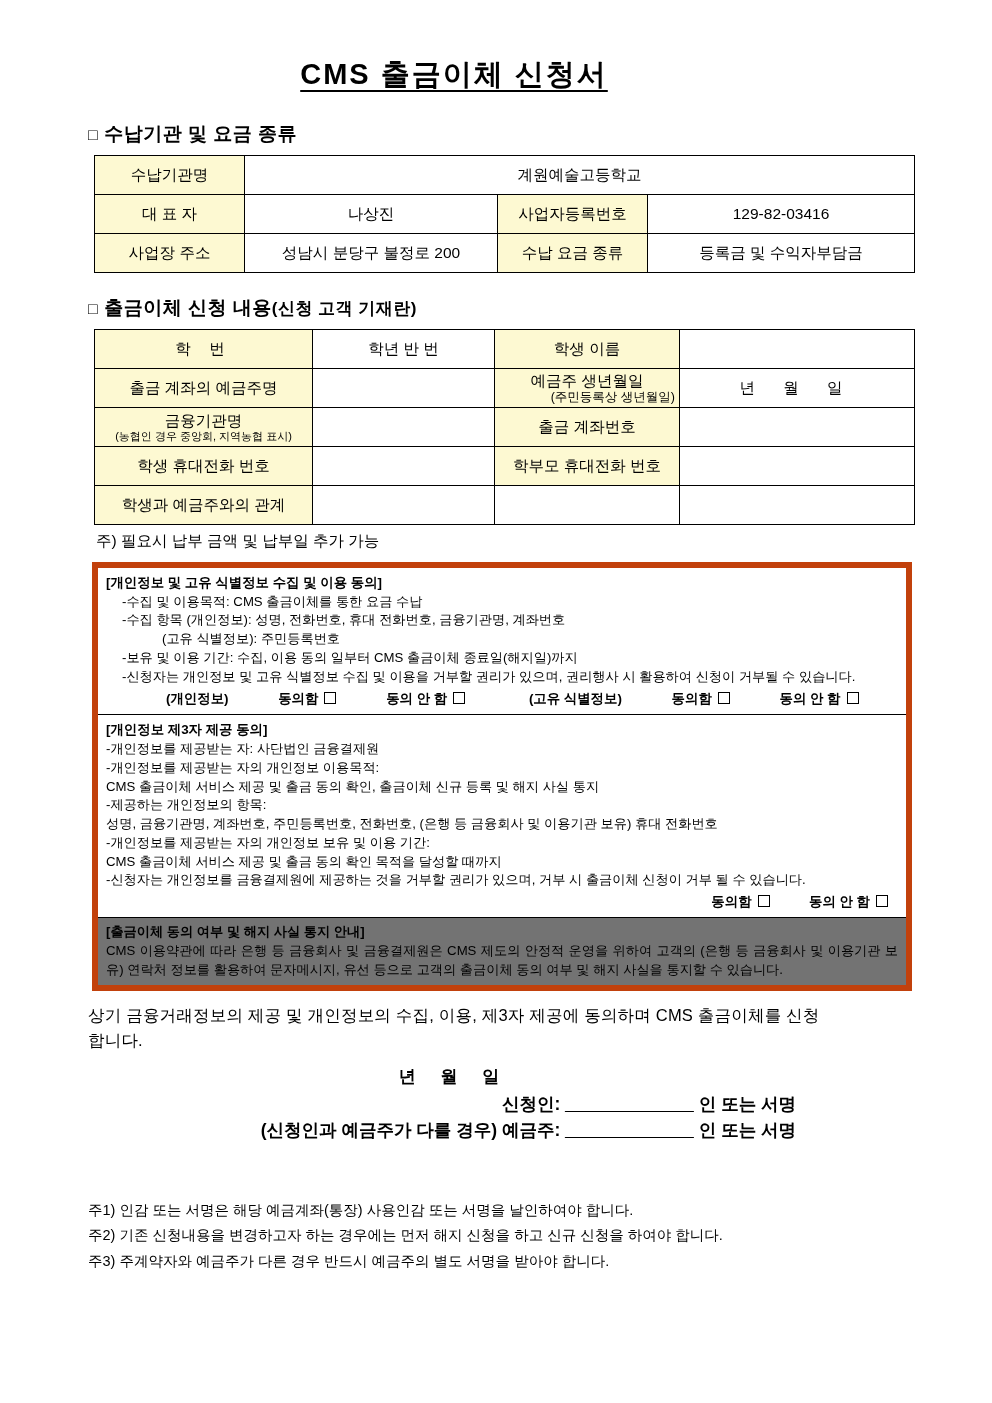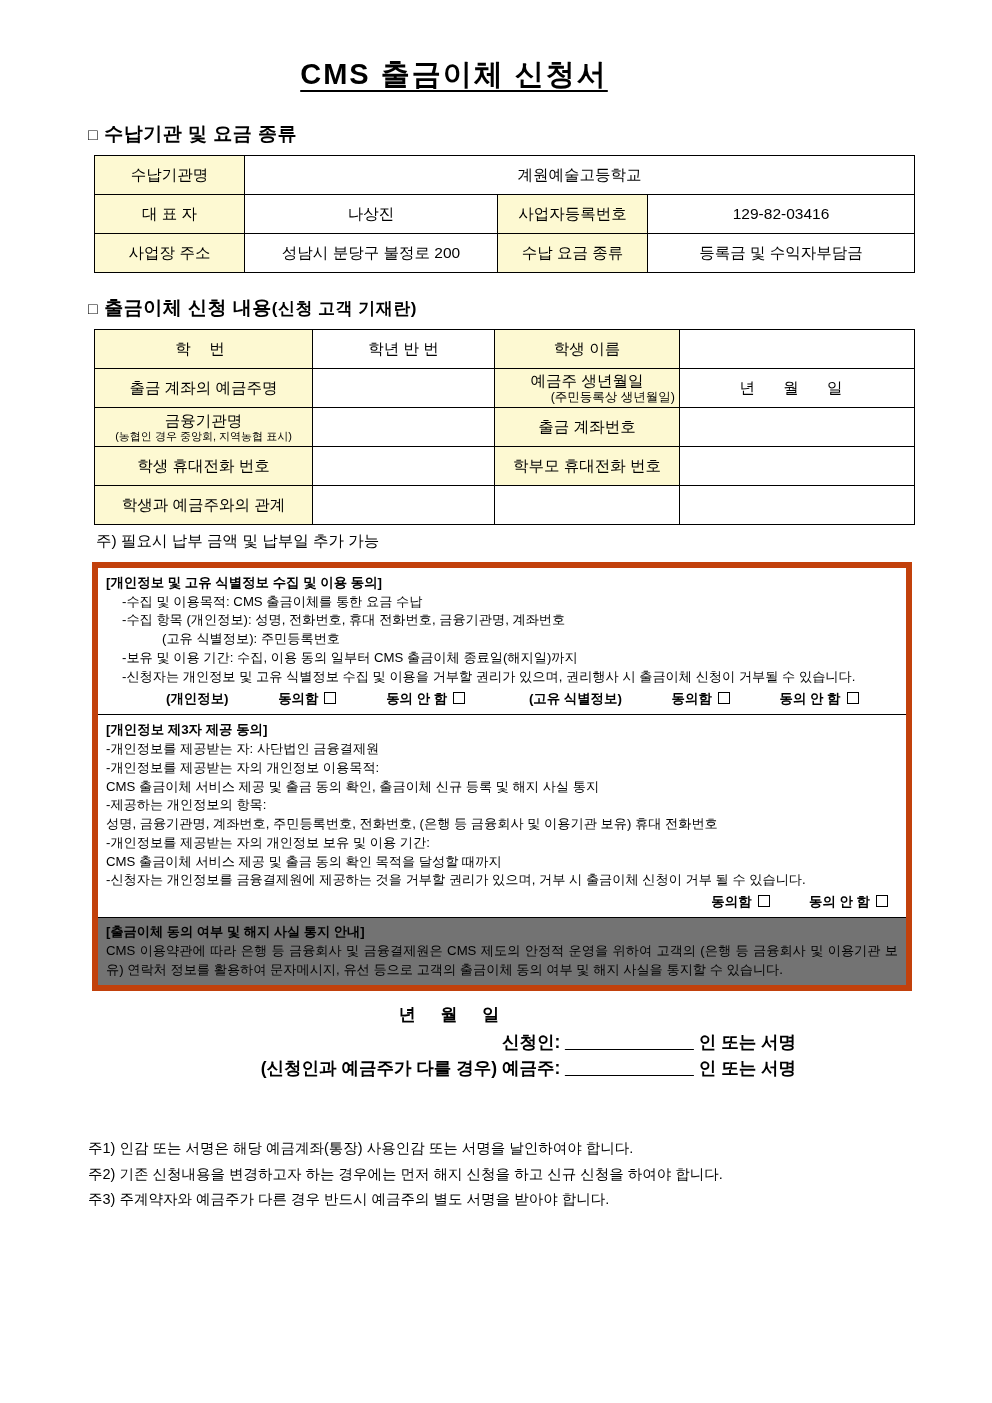--- a/index.html
+++ b/index.html
@@ -265,21 +265,21 @@
   <div class="note-line">주) 필요시 납부 금액 및 납부일 추가 가능</div>
 
   <div class="consent-box">
 
     <div class="consent-sec">
       <div><b>[개인정보 및 고유 식별정보 수집 및 이용 동의]</b></div>
       <div class="indent">-수집 및 이용목적: CMS 출금이체를 통한 요금 수납</div>
       <div class="indent">-수집 항목 (개인정보): 성명, 전화번호, 휴대 전화번호, 금융기관명, 계좌번호</div>
       <div class="indent2">(고유 식별정보): 주민등록번호</div>
       <div class="indent">-보유 및 이용 기간: 수집, 이용 동의 일부터 CMS 출금이체 종료일(해지일)까지</div>
-      <div class="indent">-신청자는 개인정보 및 고유 식별정보 수집 및 이용을 거부할 권리가 있으며, 권리행사 시 출금이체 신청이 거부될 수 있습니다.</div>
+      <div class="indent">-신청자는 개인정보 및 고유 식별정보 수집 및 이용을 거부할 권리가 있으며, 권리행사 시 활용하여 신청이 거부될 수 있습니다.</div>
       <div class="agree-row">
         <span class="g1">(개인정보)</span>
         <span class="g2">동의함</span><span class="chk"></span>
         <span class="g2">동의 안 함</span><span class="chk"></span>
         <span class="g3">(고유 식별정보)</span>
         <span class="g4">동의함</span><span class="chk"></span>
         <span class="g2">동의 안 함</span><span class="chk"></span>
       </div>
     </div>
 
@@ -300,20 +300,21 @@
       </div>
     </div>
 
     <div class="consent-sec cyan">
       <div class="ttl">[출금이체 동의 여부 및 해지 사실 통지 안내]</div>
       <div style="text-align:justify;">CMS 이용약관에 따라 은행 등 금융회사 및 금융결제원은 CMS 제도의 안정적 운영을 위하여 고객의 (은행 등 금융회사 및 이용기관 보유) 연락처 정보를 활용하여 문자메시지, 유선 등으로 고객의 출금이체 동의 여부 및 해지 사실을 통지할 수 있습니다.</div>
     </div>
 
   </div>
 
+  <div class="declare">상기 금융거래정보의 제공 및 개인정보의 수집, 이용, 제3자 제공에 동의하며 CMS 출금이체를 신청합니다.</div>
 
   <div class="date-line">년      월      일</div>
 
   <div class="sign-line">
     <span>신청인:</span>
     <span class="ul">____________</span>
     <span>인 또는 서명</span>
   </div>
 
   <div class="sign-line">

